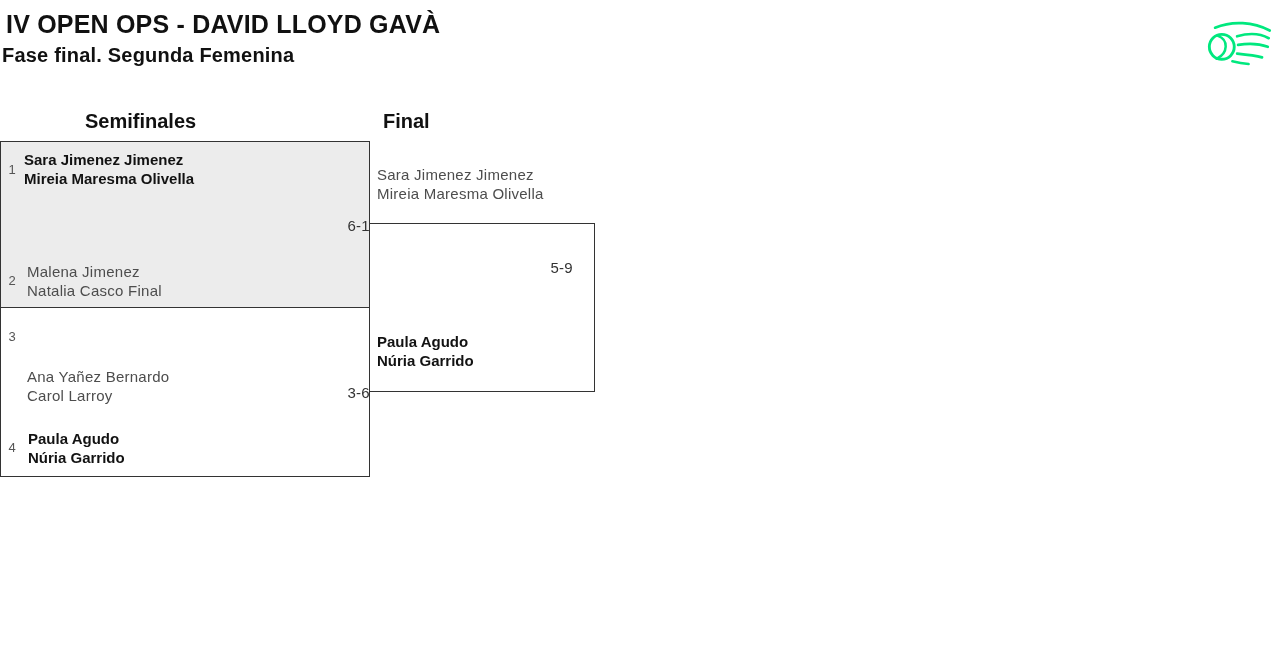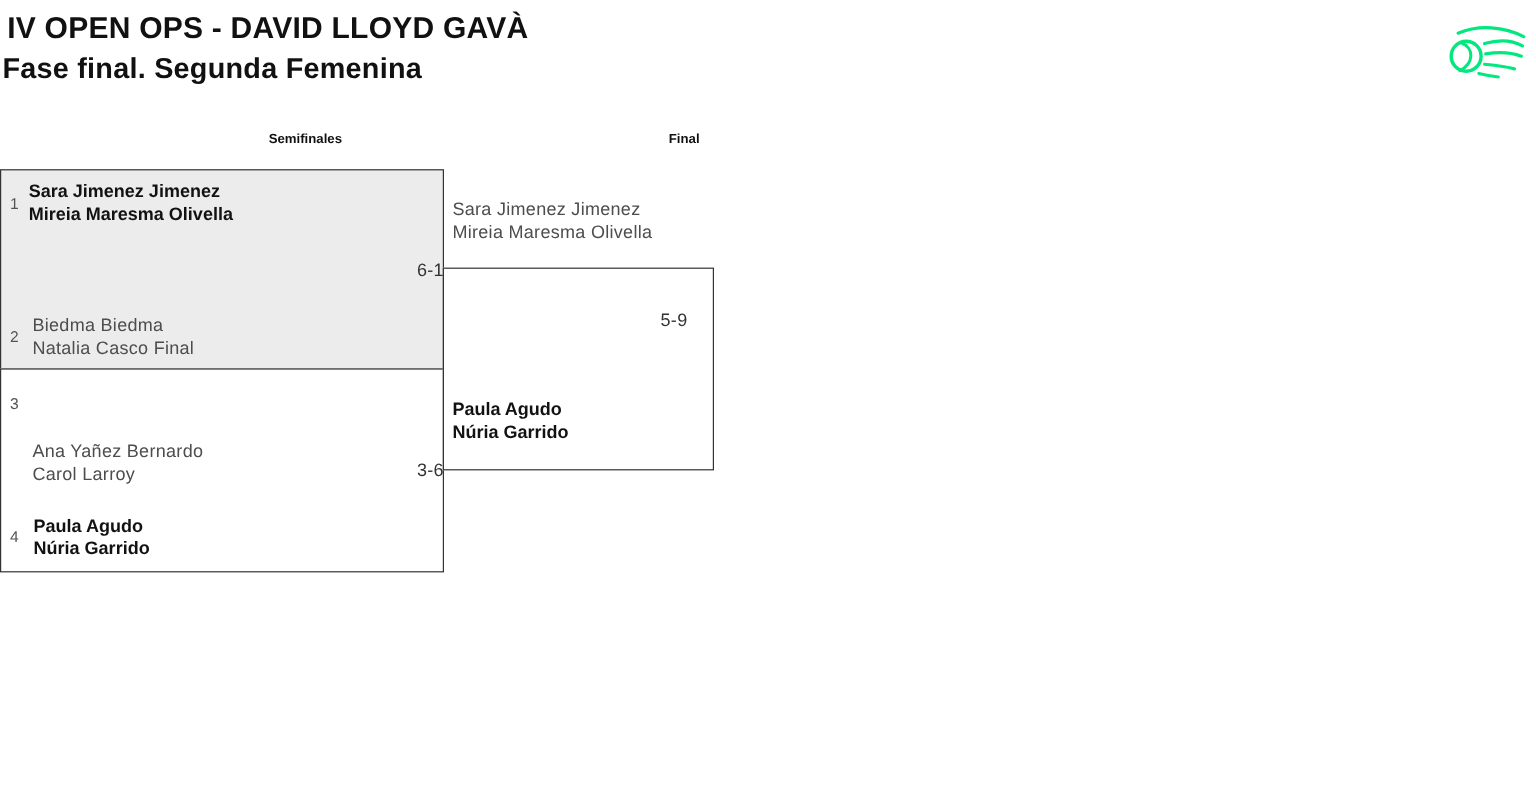--- a/index.html
+++ b/index.html
@@ -1,21 +1,21 @@
 <!DOCTYPE html>
 <html><head>
 <meta charset="utf-8">
 <style>
   * { margin:0; padding:0; box-sizing:border-box; }
   html,body { width:1280px; height:661px; background:#ffffff; overflow:hidden; }
   body { font-family:"Liberation Sans", sans-serif; position:relative; }
   .abs { position:absolute; }
   .title-line1 { left:6px; top:10px; font-size:25px; font-weight:700; color:#111; letter-spacing:.2px; white-space:nowrap; }
-  .title-line2 { left:2px; top:44px; font-size:24px; font-weight:700; color:#111; letter-spacing:.2px; white-space:nowrap; }
-  .round-label { top:110px; width:200px; text-align:right; font-size:11px; font-weight:700; color:#111; }
+  .title-line2 { left:2px; top:44px; font-size:20px; font-weight:700; color:#111; letter-spacing:.2px; white-space:nowrap; }
+  .round-label { top:110px; width:200px; text-align:left; font-size:20px; font-weight:700; color:#111; }
   .round-semis { left:85px; }
   .round-final { left:383px; }
   .box { position:absolute; border:1px solid #333; background:#fff; z-index:1; }
   .box-sf1 { left:0; top:141px; width:370px; height:167px; background:#ececec; }
   .box-sf2 { left:0; top:307px; width:370px; height:170px; }
   .box-final { left:369px; top:223px; width:226px; height:169px; }
   .txt { position:absolute; z-index:2; white-space:nowrap; }
   .player-line { font-size:15px; line-height:19px; }
   .team-bold .player-line { font-weight:700; color:#121212; }
   .team-reg .player-line { font-weight:400; color:#4d4d4d; letter-spacing:.25px; }
@@ -51,21 +51,21 @@
 <div class="box box-final"></div>
 
 <div class="txt seed" style="left:4px; top:162px;">1</div>
 <div class="txt team-bold" style="left:24px; top:150px;">
   <div class="player-line">Sara Jimenez Jimenez</div>
   <div class="player-line">Mireia Maresma Olivella</div>
 </div>
 <div class="txt score score-sf" style="top:217px;">6-1</div>
 <div class="txt seed" style="left:4px; top:273px;">2</div>
 <div class="txt team-reg" style="left:27px; top:262px;">
-  <div class="player-line">Biedma Biedma</div>
+  <div class="player-line">Malena Jimenez</div>
   <div class="player-line">Natalia Casco Final</div>
 </div>
 
 <div class="txt seed" style="left:4px; top:329px;">3</div>
 <div class="txt team-reg" style="left:27px; top:319px;margin-top:48px;">
   <div class="player-line">Ana Yañez Bernardo</div>
   <div class="player-line">Carol Larroy</div>
 </div>
 <div class="txt score score-sf" style="top:384px;">3-6</div>
 <div class="txt seed" style="left:4px; top:440px;">4</div>

